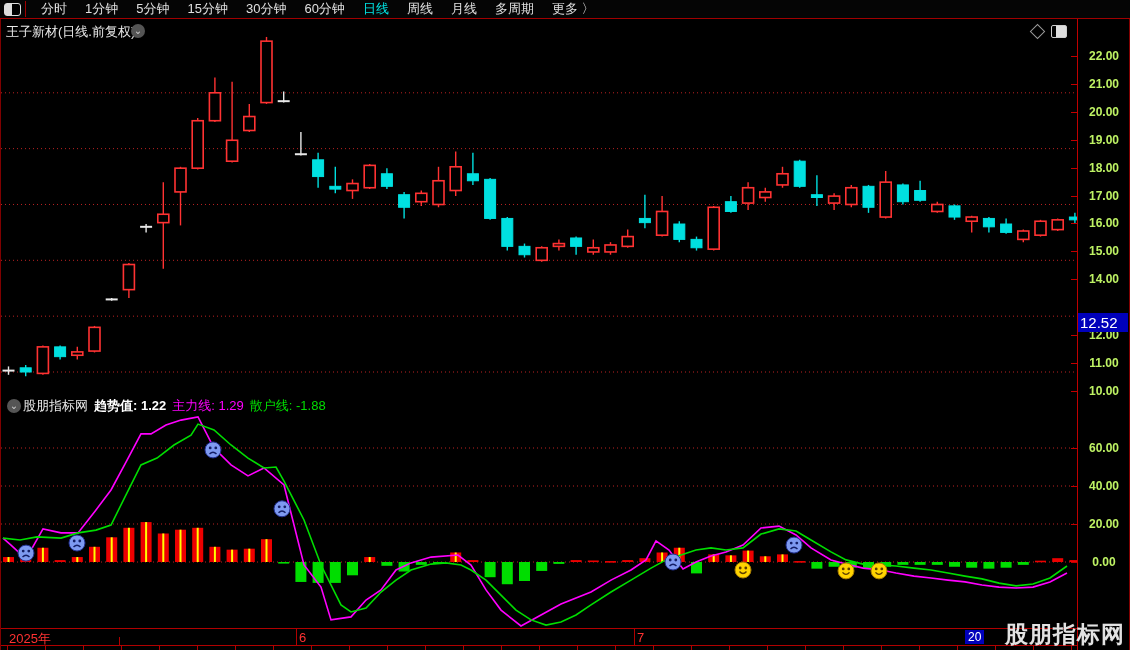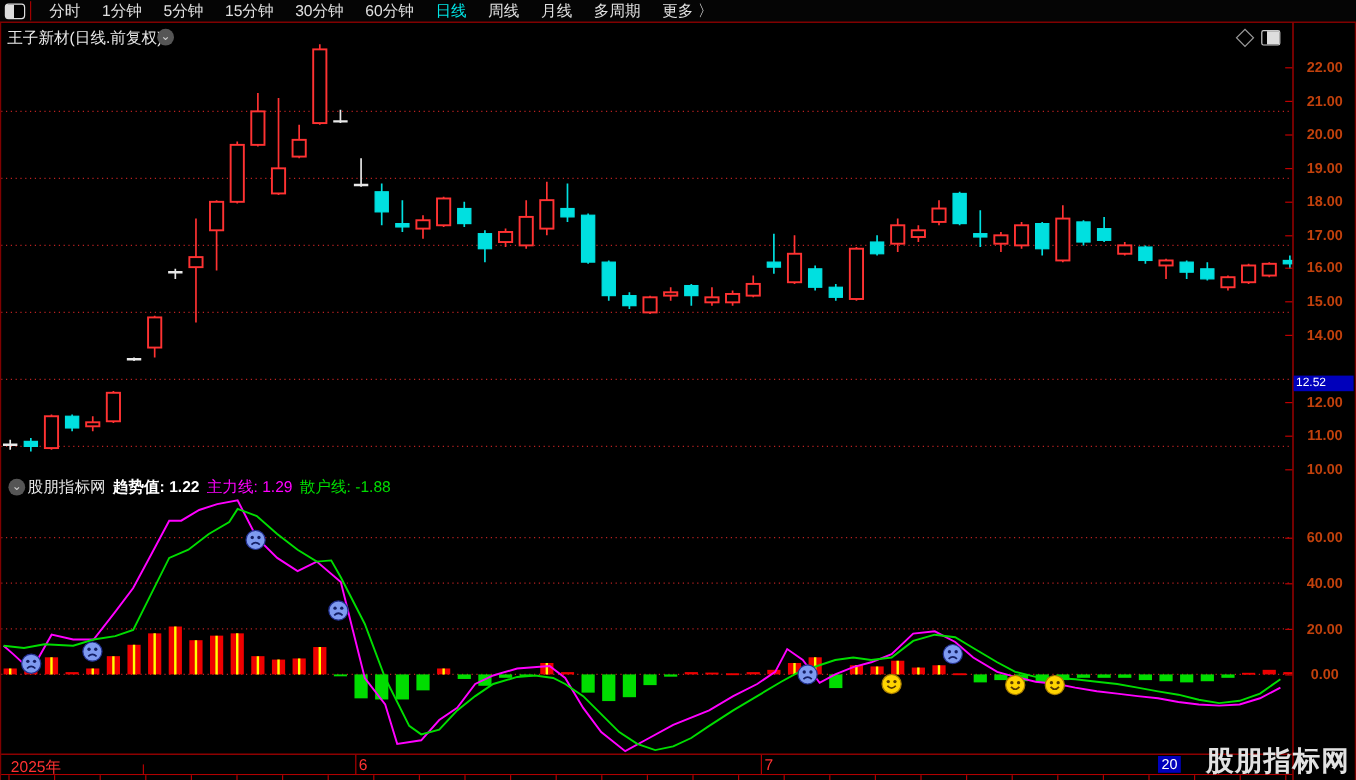--- a/index.html
+++ b/index.html
@@ -24,24 +24,24 @@
   .chev-circle{position:absolute;width:14px;height:14px;border-radius:50%;background:#555;
                color:#ccc;font-size:10px;line-height:13px;text-align:center;z-index:6;}
   #title-chev{left:130px;top:5px;}
   #ind-chev{left:4px;top:0px;position:relative;display:inline-block;vertical-align:-3px;}
   #corner-icons{position:absolute;right:62px;top:6px;z-index:6;display:flex;gap:8px;}
   #diamond-icon{width:9px;height:9px;border:1px solid #999;transform:rotate(45deg);margin-top:1px;}
   #panel-icon{width:14px;height:11px;border:1px solid #ccc;border-radius:2px;
               background:linear-gradient(to right,#000 30%,#ddd 30%);}
   svg{position:absolute;left:0;display:block;}
   
-  .ax-label{position:absolute;left:1080px;width:46px;text-align:center;color:#c2410c;
+  .ax-label{position:absolute;left:1080px;width:46px;text-align:center;color:#bef264;
             font-size:12px;font-weight:bold;z-index:4;}
   #price-tag{position:absolute;left:1077px;width:46px;background:#0000bb;color:#fff;
-             font-size:10px;text-align:left;padding:1px 2px;z-index:5;}
+             font-size:15px;text-align:left;padding:1px 2px;z-index:5;}
   
   #ind-header{position:absolute;left:0;top:378px;height:18px;width:1070px;z-index:5;
               font-size:13px;display:flex;align-items:center;gap:6px;padding-left:2px;}
   #ind-source{color:#e8e8e8;}
   #ind-trend{color:#ffffff;font-weight:bold;}
   #ind-zhuli{color:#ff00ff;}
   #ind-sanhu{color:#00dd00;}
   
   #tl-top,#tl-bot{position:absolute;left:0;width:1076px;height:1px;background:#b00000;}
   #tl-top{top:609px;}  #tl-bot{top:626px;}

